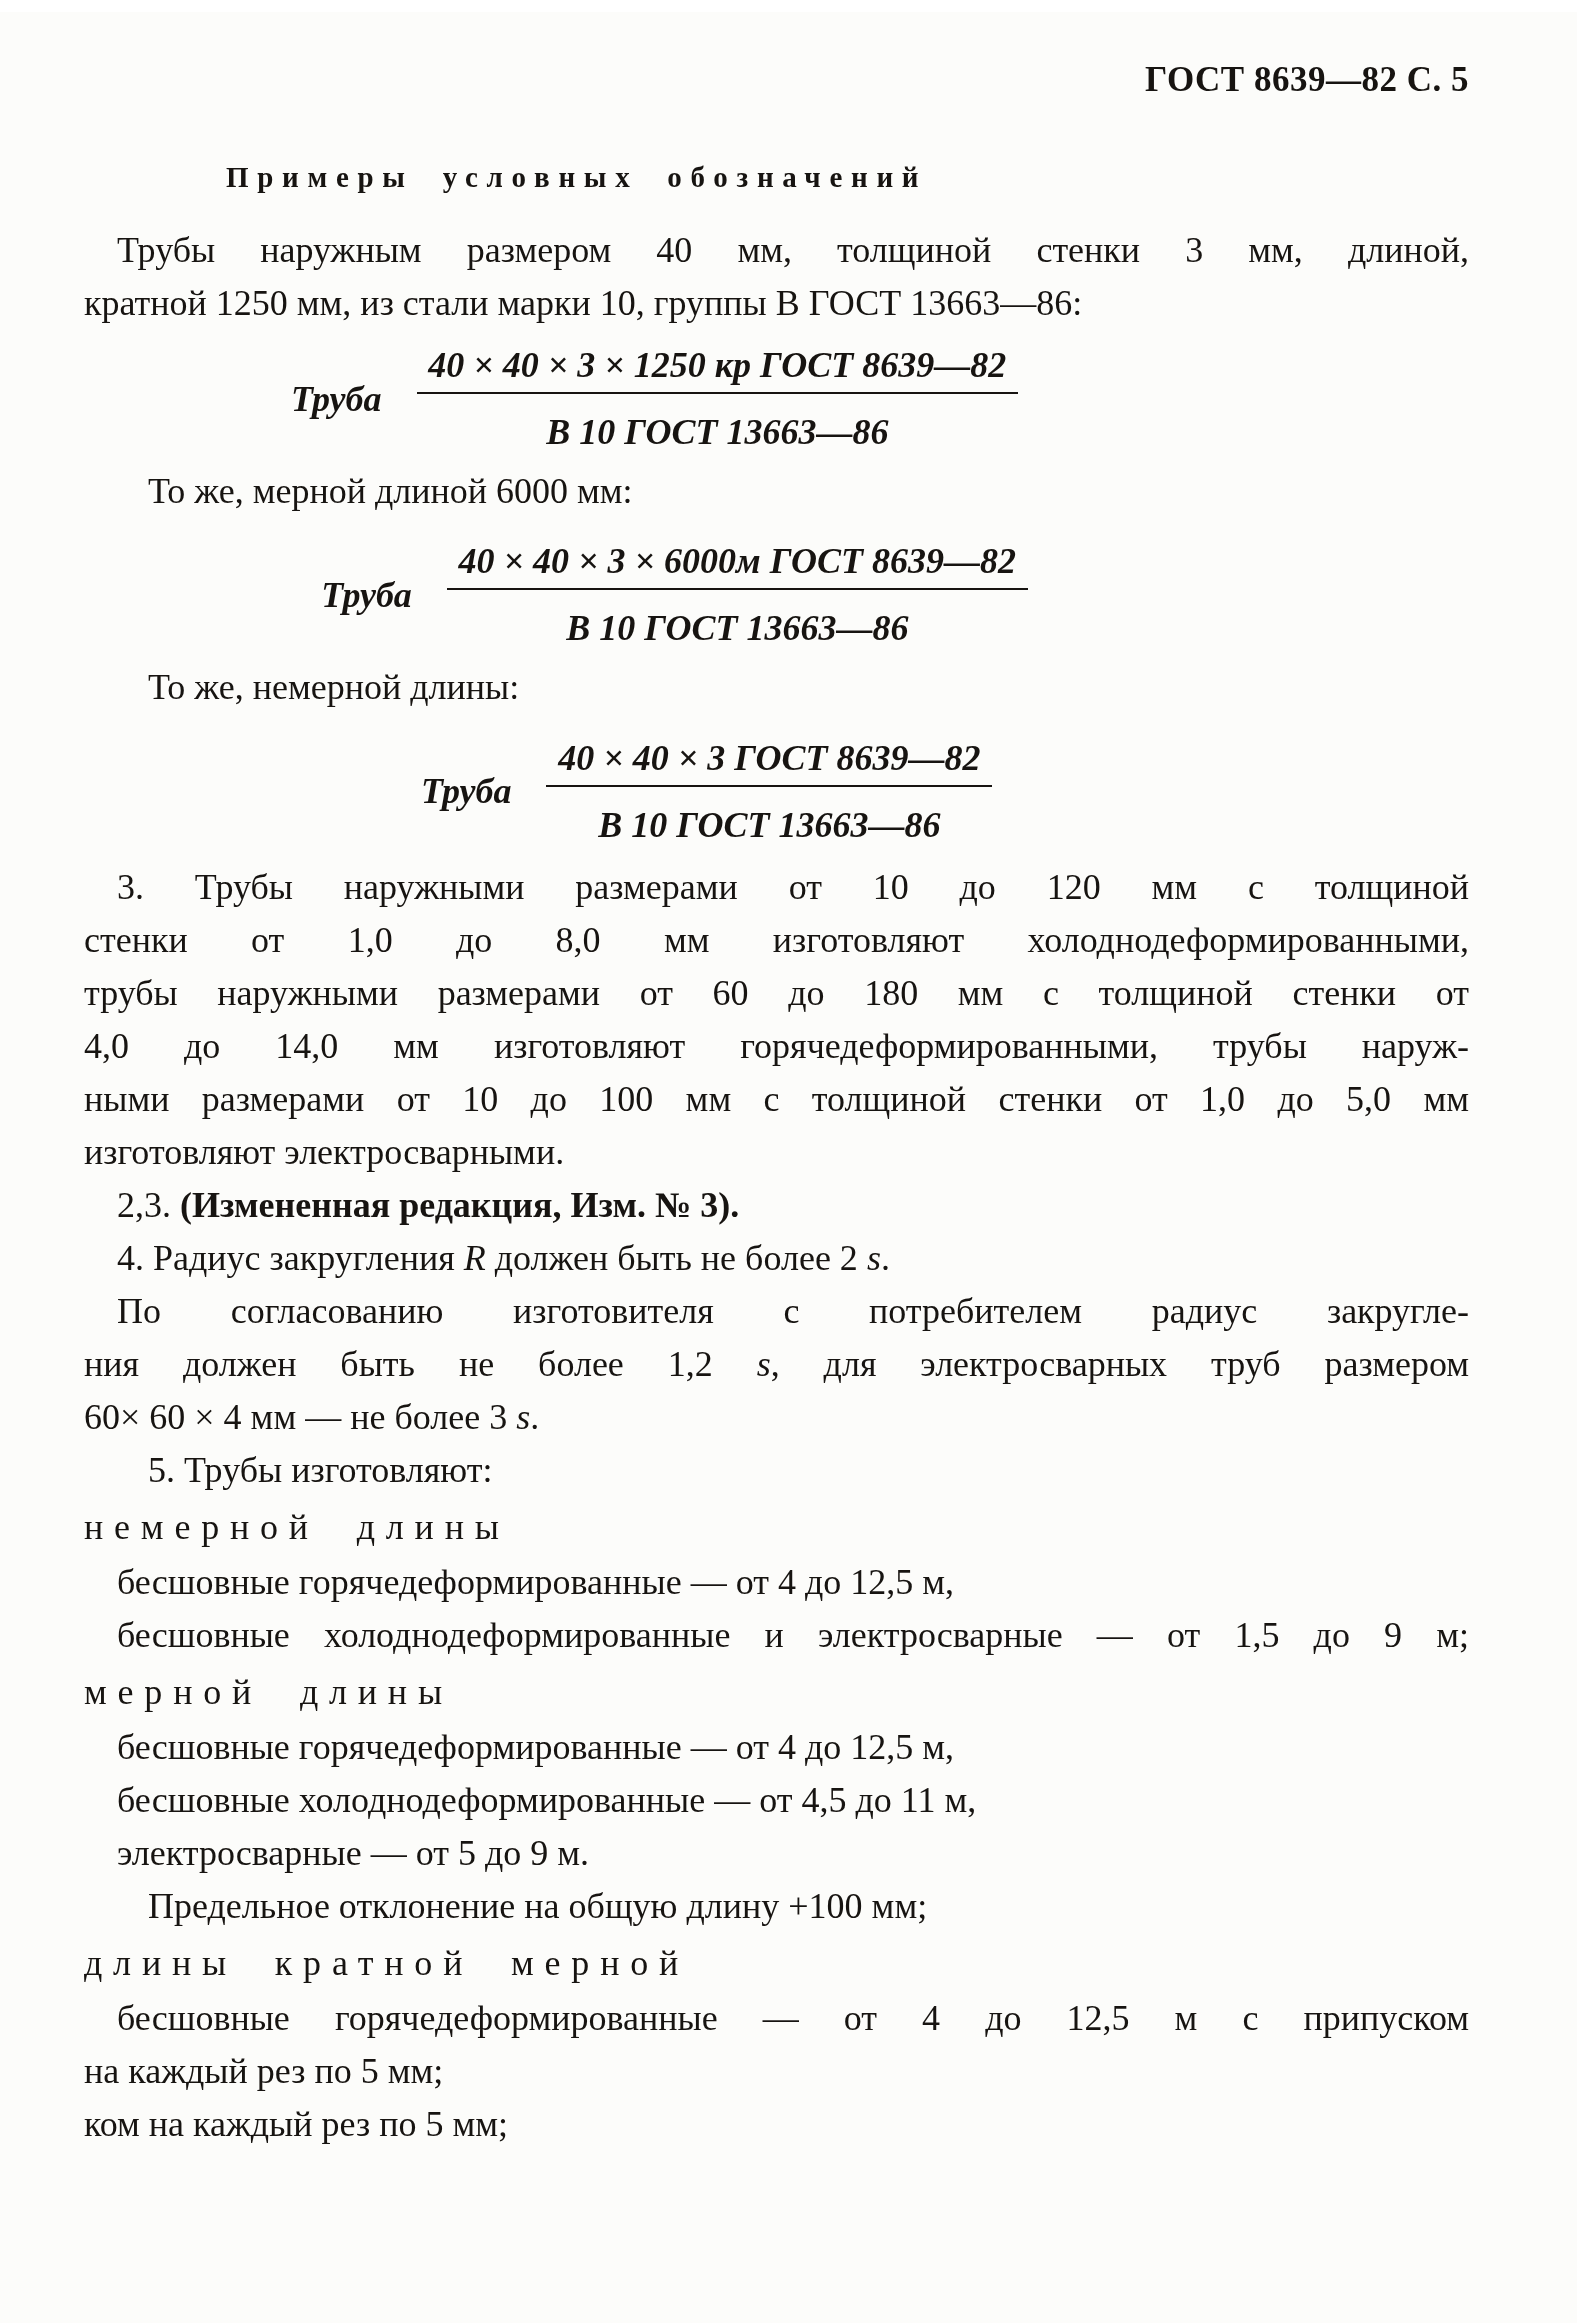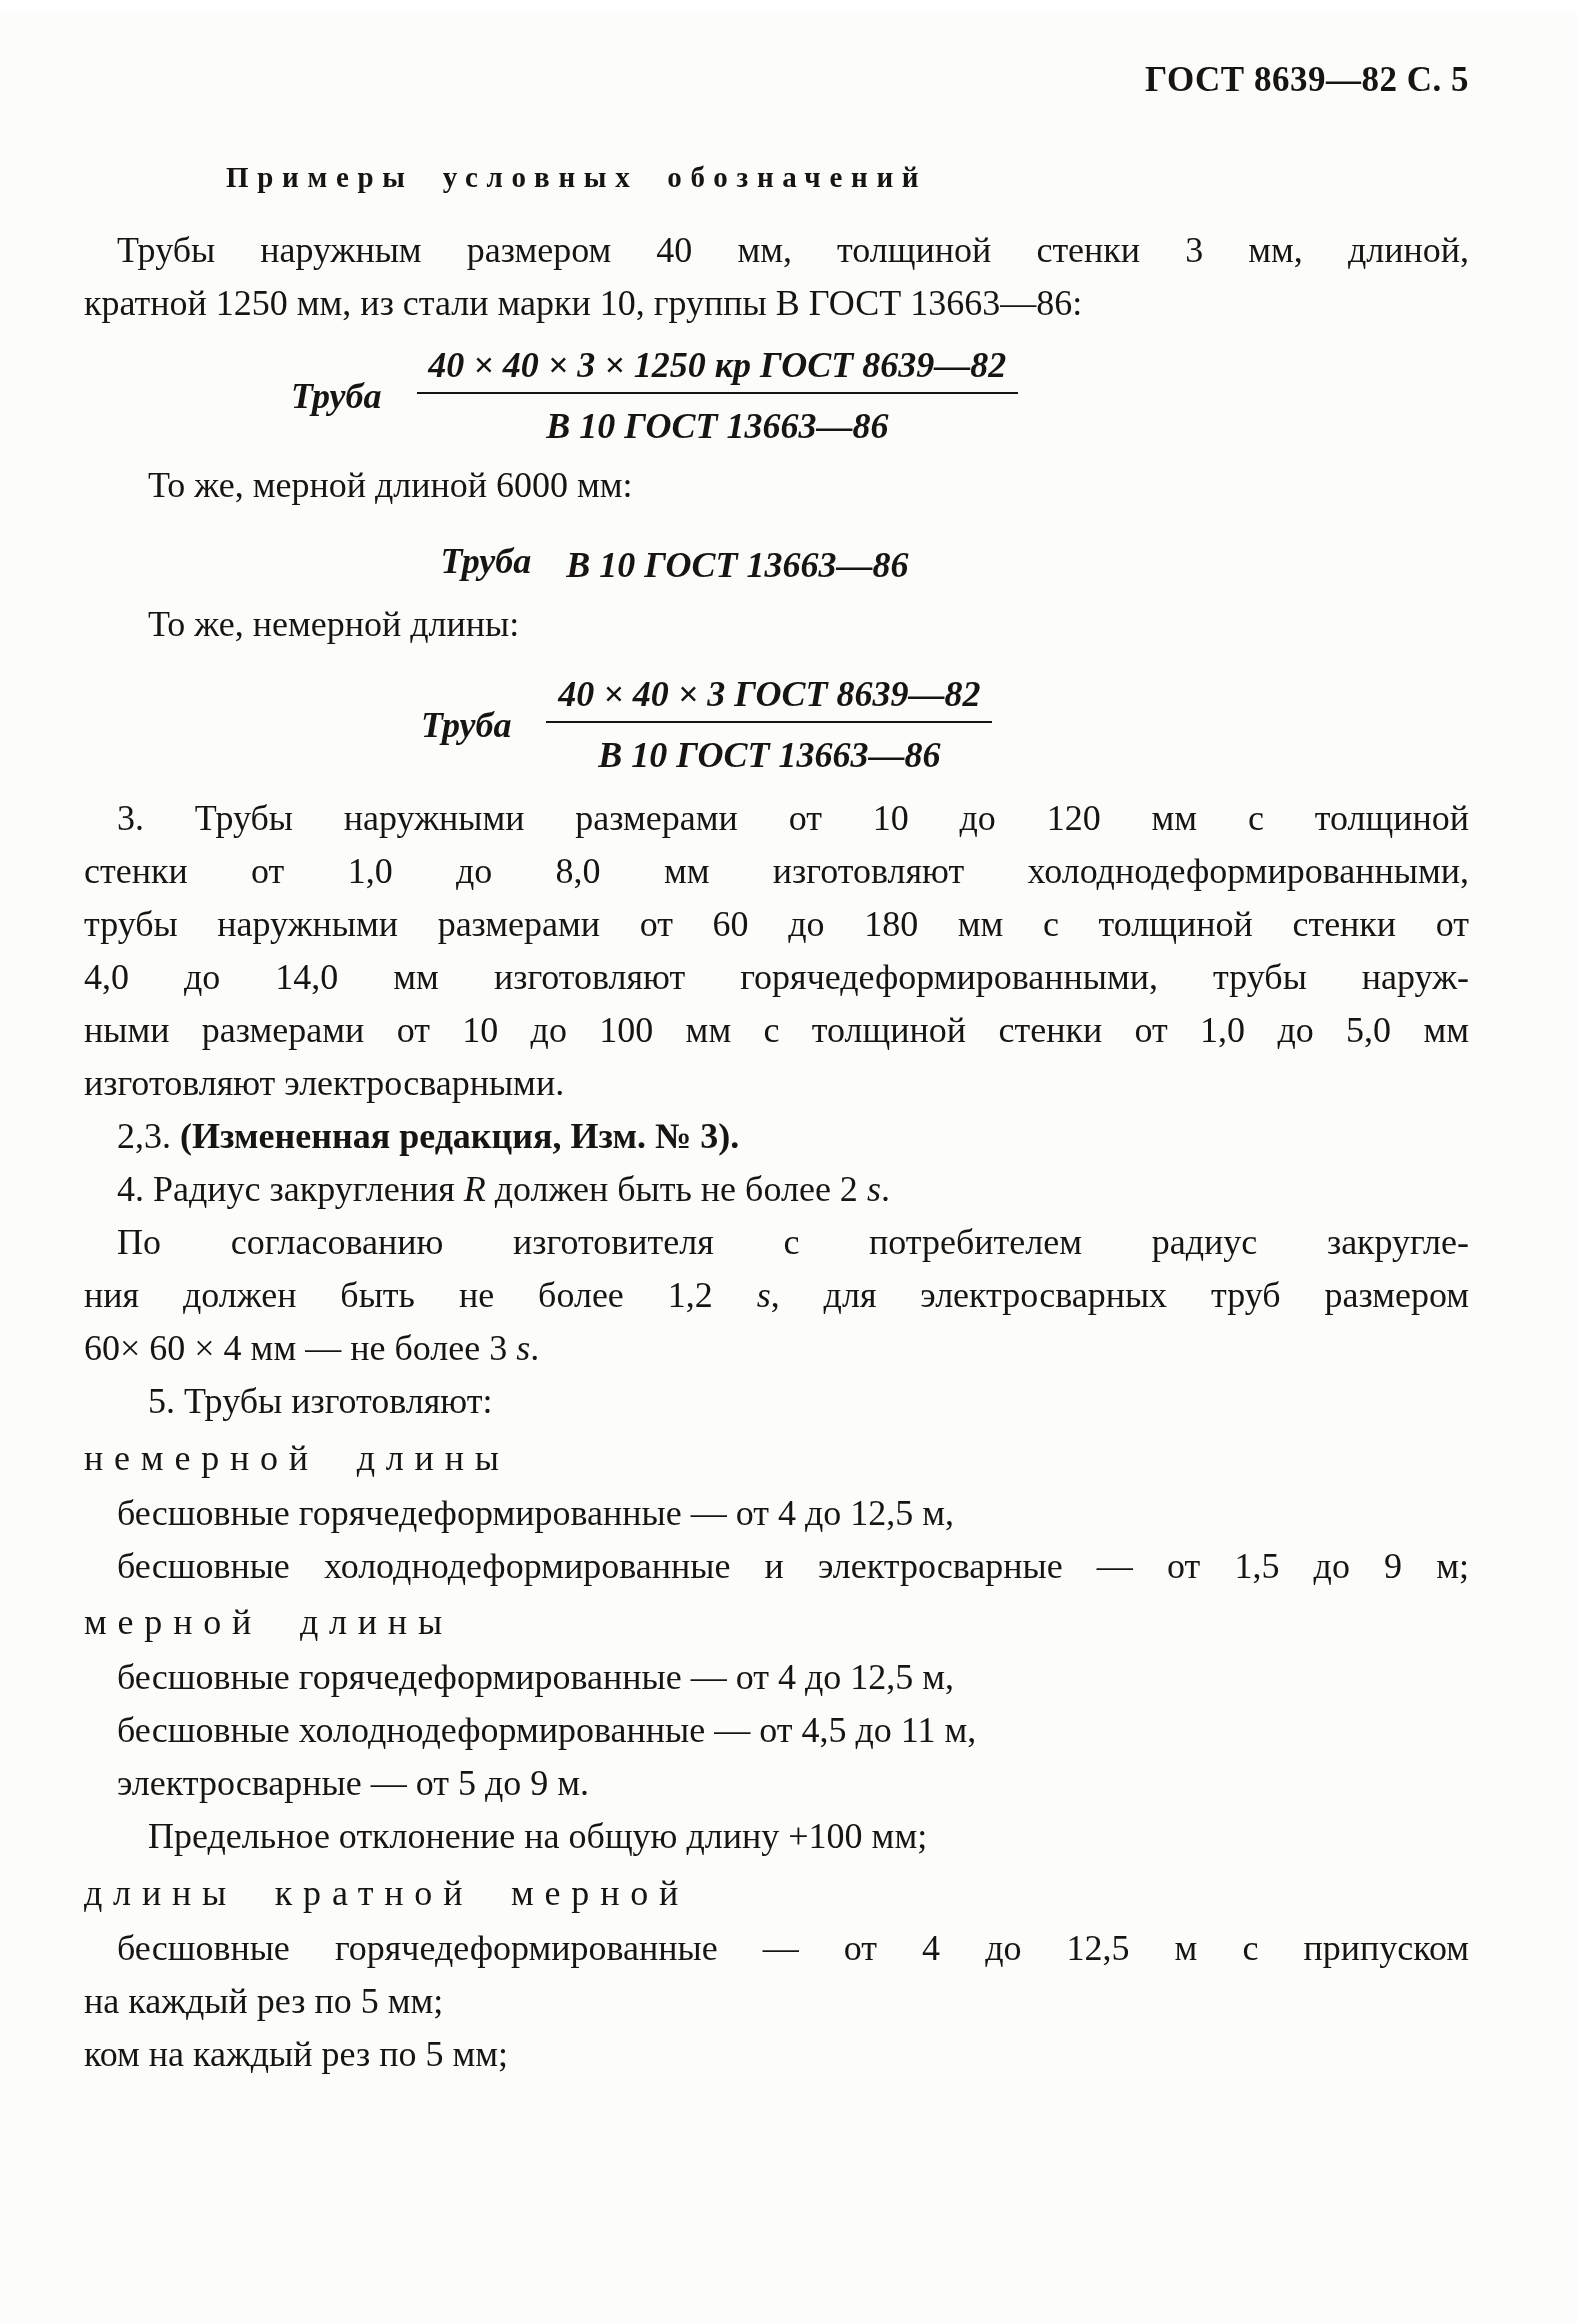--- a/index.html
+++ b/index.html
@@ -17,21 +17,21 @@
   .ind { text-indent: 33px; }
   .ind2 { text-indent: 64px; }
   .it { font-style: italic; }
   .b { font-weight: bold; }
   .intro { margin-top: 19.5px; }
   .formula { text-align: center; margin: 11.7px 0 3.9px; }
   .formula .inner { display: inline-block; position: relative; font-style: italic; font-weight: bold; white-space: nowrap; }
   .f-label { margin-right: 35px; vertical-align: middle; display: inline-block; }
   .frac { display: inline-block; vertical-align: middle; text-align: center; }
   .frac .num { display: block; border-bottom: 2.9px solid #171411; padding: 0 11.7px 2px; line-height: 49px; }
-  .frac .den { display: block; padding-top: 8px; line-height: 49px; }
+  .frac .den { display: block; padding-top: 14px; line-height: 49px; }
   .off1 { left: -122px; }
   .off2 { left: -102px; }
   .off3 { left: -70px; }
   .note { margin-top: 7.8px; }
   .fgap { margin-top: 19.5px; }
   .sec { margin-top: 11.7px; }
   .subhead { text-align: left; letter-spacing: 0.30em; word-spacing: 0.5em; margin: 3.9px 0 2px; }
 </style>
 </head>
 <body>
@@ -49,21 +49,21 @@
     <span class="ln">кратной 1250 мм, из стали марки 10, группы В ГОСТ 13663—86:</span>
   </div>
 
   <div class="formula">
     <span class="inner off1"><span class="f-label">Труба</span><span class="frac"><span class="num">40 × 40 × 3 × 1250 кр ГОСТ 8639—82</span><span class="den">В 10 ГОСТ 13663—86</span></span></span>
   </div>
 
   <div class="ln ind2 note">То же, мерной длиной 6000 мм:</div>
 
   <div class="formula fgap">
-    <span class="inner off2"><span class="f-label">Труба</span><span class="frac"><span class="den">В 10 ГОСТ 13663—86</span></span></span>
+    <span class="inner off2"><span class="f-label">Труба</span><span class="frac"><span class="num">40 × 40 × 3 × 6000м ГОСТ 8639—82</span><span class="den">В 10 ГОСТ 13663—86</span></span></span>
   </div>
 
   <div class="ln ind2 note">То же, немерной длины:</div>
 
   <div class="formula fgap">
     <span class="inner off3"><span class="f-label">Труба</span><span class="frac"><span class="num">40 × 40 × 3 ГОСТ 8639—82</span><span class="den">В 10 ГОСТ 13663—86</span></span></span>
   </div>
 
   <div class="sec">
     <span class="ln jl ind">3. Трубы наружными размерами от 10 до 120 мм с толщиной</span>

